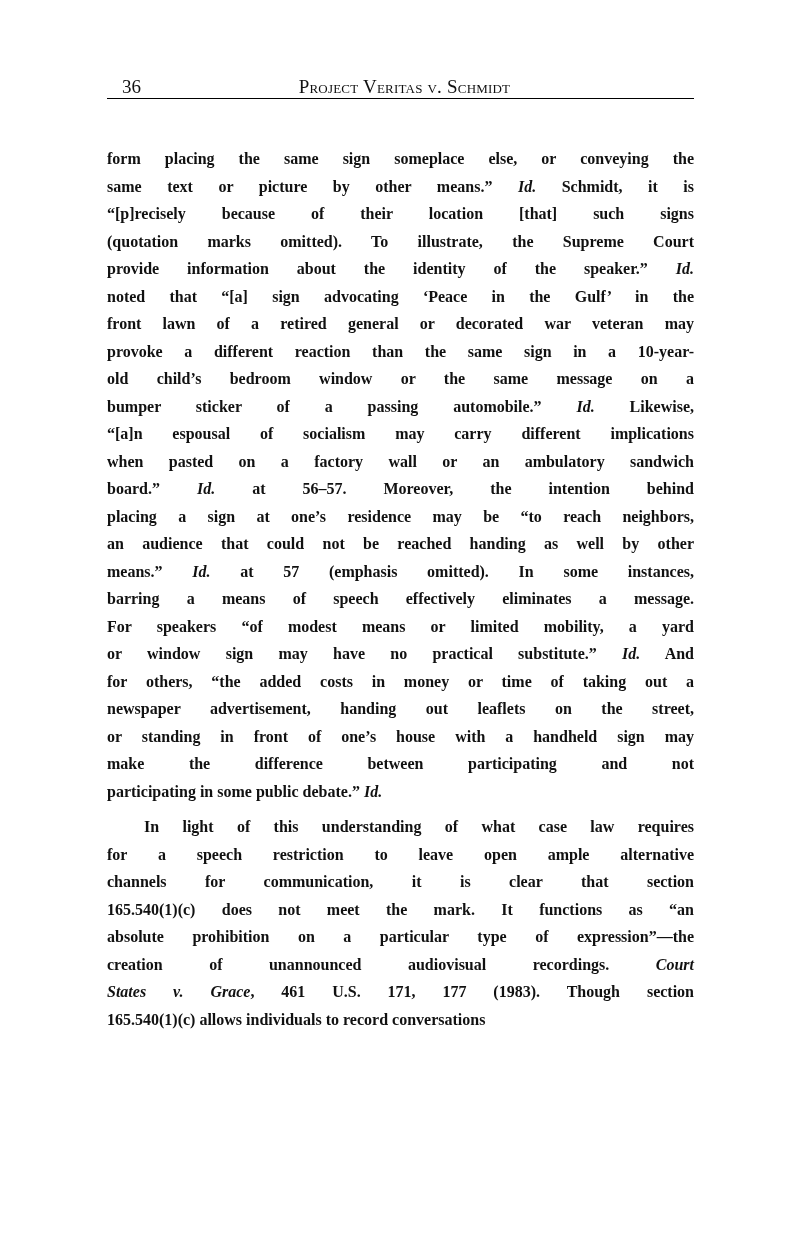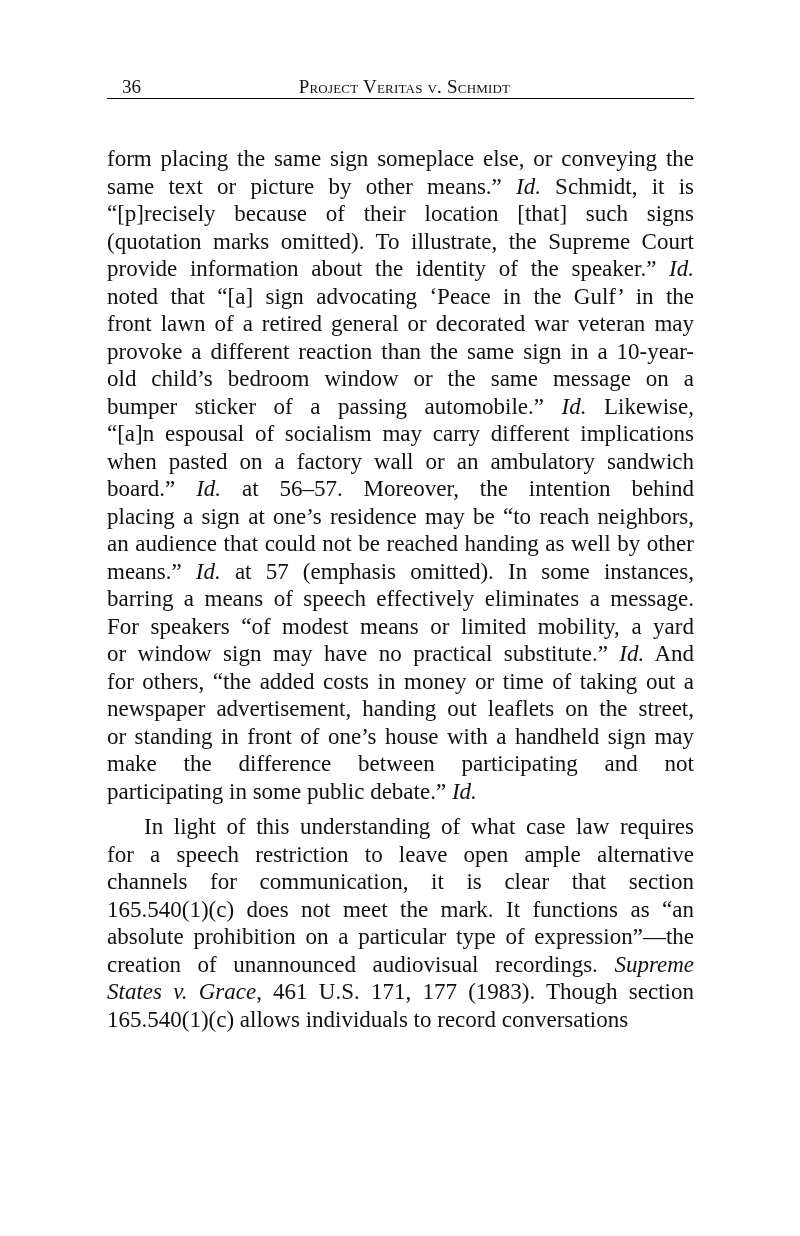--- a/index.html
+++ b/index.html
@@ -36,22 +36,23 @@
       position: absolute;
       left: 8px;
       right: 0;
       top: 2px;
       text-align: center;
       font-variant: small-caps;
       letter-spacing: 0.2px;
     }
     .body-text {
       margin-top: 46px;
-      font-size: 23px;
+      font-size: 16px;
       line-height: 27.5px;
+      font-weight: bold;
     }
     .line {
       display: block;
       text-align: justify;
       text-align-last: justify;
       white-space: nowrap;
       height: 27.5px;
       overflow: visible;
     }
     .line.last {
@@ -101,18 +102,18 @@
         <span class="line"><span>or standing in front of one’s house with a handheld sign may</span></span>
         <span class="line"><span>make the difference between participating and not</span></span>
         <span class="line last"><span>participating in some public debate.”  </span><i>Id.</i></span>
       </div>
       <div class="paragraph">
         <span class="line indent"><span>In light of this understanding of what case law requires</span></span>
         <span class="line"><span>for a speech restriction to leave open ample alternative</span></span>
         <span class="line"><span>channels for communication, it is clear that section</span></span>
         <span class="line"><span>165.540(1)(c) does not meet the mark.  It functions as “an</span></span>
         <span class="line"><span>absolute prohibition on a particular type of expression”—the</span></span>
-        <span class="line"><span>creation of unannounced audiovisual recordings.  </span><i>Supreme</i></span>
+        <span class="line"><span>creation of unannounced audiovisual recordings.  </span><i>Court</i></span>
         <span class="line"><i>States v. Grace</i><span>, 461 U.S. 171, 177 (1983).  Though section</span></span>
         <span class="line last"><span>165.540(1)(c) allows individuals to record conversations</span></span>
       </div>
     </div>
 </div>
 
 </body></html>

